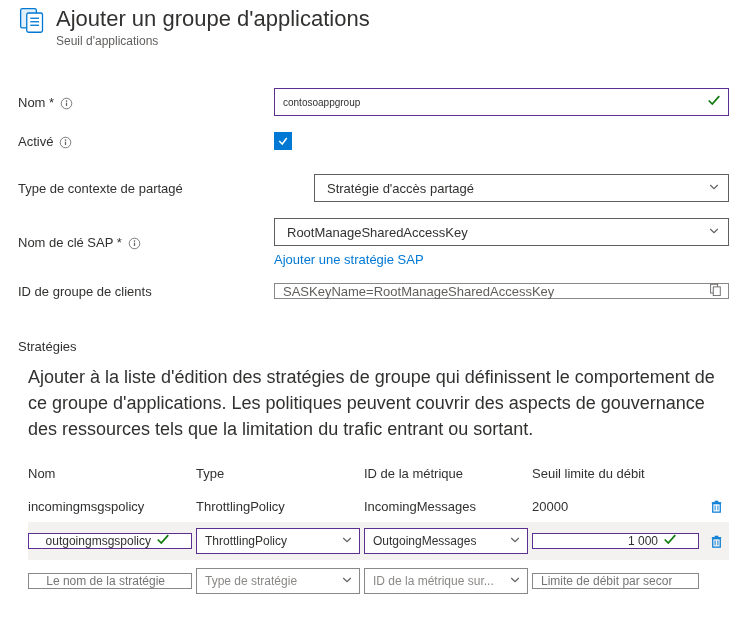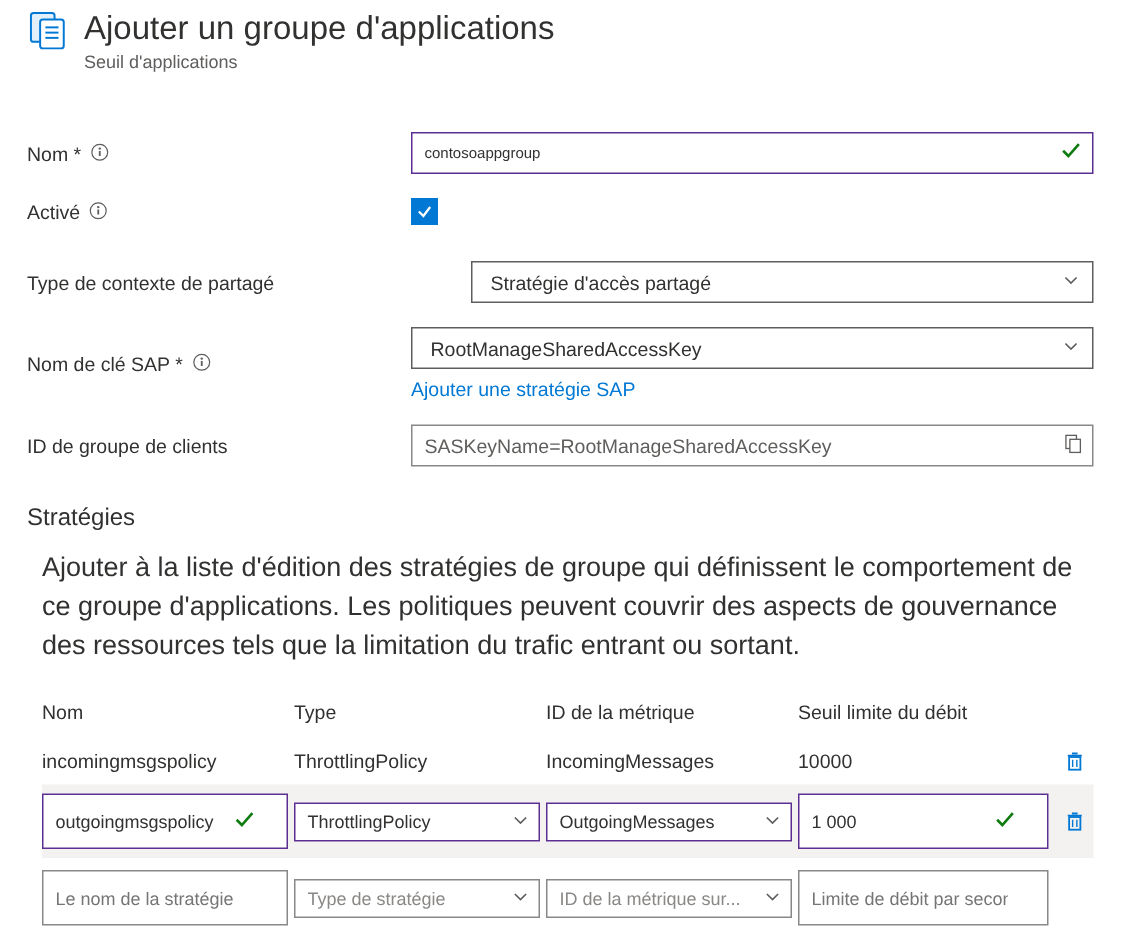--- a/index.html
+++ b/index.html
@@ -9,21 +9,21 @@
     font-size: 13px;
     color: #323130;
     background: #fff;
   }
   .page { padding: 6px 18px 18px 18px; width: 747px; }
   .header { display: flex; align-items: flex-start; gap: 10px; margin-bottom: 40px; }
   .header-icon svg { width: 28px; height: 28px; }
   .header-text h1 { font-size: 22px; font-weight: 400; margin: 0; color: #323130; }
   .header-text .sub { font-size: 12px; color: #605e5c; margin-top: 2px; }
   .form-row { display: flex; align-items: center; margin-bottom: 16px; }
-  .form-label { width: 256px; font-size: 13px; color: #323130; display: flex; align-items: flex-start; gap: 6px; }
+  .form-label { width: 256px; font-size: 13px; color: #323130; display: flex; align-items: flex-end; gap: 6px; }
   .form-control { flex: 1; }
   .info-icon { width: 13px; height: 13px; display:inline-flex; align-items:center; justify-content:center; }
   .info-icon svg { width:13px; height:13px; }
   .checkbox { width:18px; height:18px; background:#0078d4; display:inline-flex; align-items:center; justify-content:center; cursor:pointer; }
   .checkbox svg { width:12px; height:12px; }
   .text-input {
     width: 100%; height: 28px; border: 1px solid #605e5c;
     padding: 0 30px 0 8px; font-size: 10px; color: #323130;
     outline: none; background:#fff;
   }
@@ -33,43 +33,43 @@
   .check svg { width:14px; height:14px; }
   .select {
     width:100%; height:28px; border:1px solid #605e5c; background:#fff;
     padding: 0 28px 0 12px; font-size:13px; color:#323130;
     position:relative; display:flex; align-items:center; cursor:pointer;
   }
   .select .chev { position:absolute; right:8px; top:50%; transform:translateY(-50%); }
   .chev svg { width:12px; height:12px; }
   .link { color:#0078d4; font-size:13px; cursor:pointer; display:inline-block; margin-top:6px; }
   .copy-field {
-    width:100%; height:28px; border:1px solid #8a8886; background:#fff;
+    width:100%; height:16px; border:1px solid #8a8886; background:#fff;
     padding:0 32px 0 8px; font-size:13px; color:#605e5c; display:flex; align-items:center;
     position:relative;
   }
   .copy-field .copy-btn { position:absolute; right:6px; top:50%; transform:translateY(-50%); cursor:pointer; }
   .copy-btn svg { width:14px; height:14px; }
 
-  .section-title { font-size:16px; color:#323130; margin-top:26px; margin-bottom:10px; }
+  .section-title { font-size:13px; color:#323130; margin-top:40px; margin-bottom:10px; }
   .section-desc { font-size:18px; color:#323130; line-height:1.45; margin-left:10px; margin-bottom:18px; }
 
   .policies { margin-left:10px; }
   .p-head, .p-row { display:grid; grid-template-columns: 168px 168px 168px 1fr 26px; gap:0; align-items:center; }
   .p-head { font-size:13px; color:#323130; padding:6px 0 10px 0; }
   .p-head > div { font-weight:400; }
   .p-row.static { padding:8px 0; font-size:13px; }
   .p-row.editing > .cell { padding:2px 4px 2px 0; }
   .p-row.editing { background:#f3f2f1; padding:4px 0; }
   .p-row.blank > .cell { padding:2px 4px 2px 0; }
   .p-row.blank { padding-top:6px; }
 
   .mini-input {
-    height:37px; width:100%; border:1px solid #8a8886; padding:0 26px 0 8px;
-    font-size:12px; color:#323130; background:#fff;
+    height:16px; width:100%; border:1px solid #8a8886; padding:0 26px 0 8px;
+    font-size:12px; color:#323130; background:#fff;text-align:right;
   }
   .mini-input.placeholder { color:#8a8886; }
   .mini-sel {
     height:26px; width:100%; border:1px solid #8a8886; background:#fff;
     padding:0 22px 0 8px; font-size:12px; color:#323130; display:flex; align-items:center;
     position:relative; cursor:pointer;
   }
   .mini-sel.placeholder { color:#8a8886; }
   .mini-sel .chev { position:absolute; right:6px; top:50%; transform:translateY(-50%); }
   .mini-sel.validated, .mini-input.validated, .mini-wrap.validated > .mini-input { border-color:#5c2e91; }
@@ -216,21 +216,21 @@
       <div>Type</div>
       <div>ID de la métrique</div>
       <div>Seuil limite du débit</div>
       <div></div>
     </div>
 
     <div class="p-row static">
       <div>incomingmsgspolicy</div>
       <div>ThrottlingPolicy</div>
       <div>IncomingMessages</div>
-      <div>10000</div>
+      <div>20000</div>
       <div class="trash">
         <svg viewBox="0 0 16 16">
             <rect x="4" y="5" width="8" height="9" fill="none" stroke="#0078d4" stroke-width="1.3"></rect>
             <line x1="3" y1="4" x2="13" y2="4" stroke="#0078d4" stroke-width="1.3"></line>
             <line x1="6" y1="2.5" x2="10" y2="2.5" stroke="#0078d4" stroke-width="1.3"></line>
             <line x1="6.5" y1="7" x2="6.5" y2="12" stroke="#0078d4"></line>
             <line x1="9.5" y1="7" x2="9.5" y2="12" stroke="#0078d4"></line>
           </svg>
       </div>
     </div>

